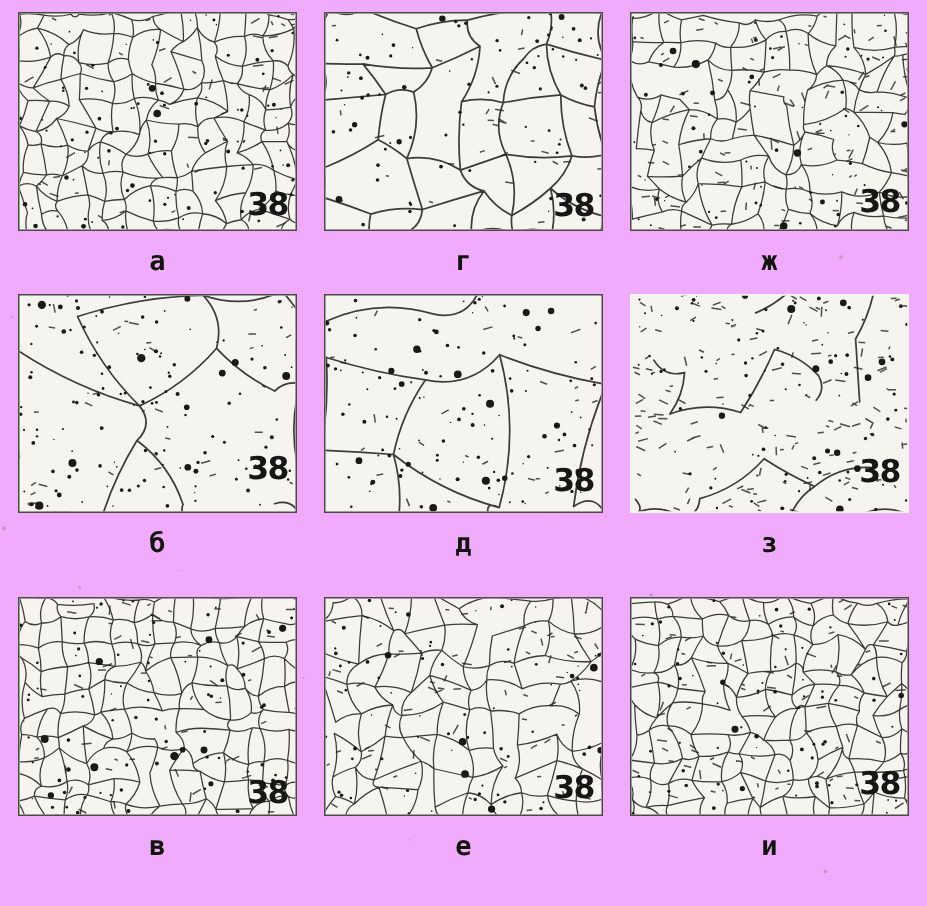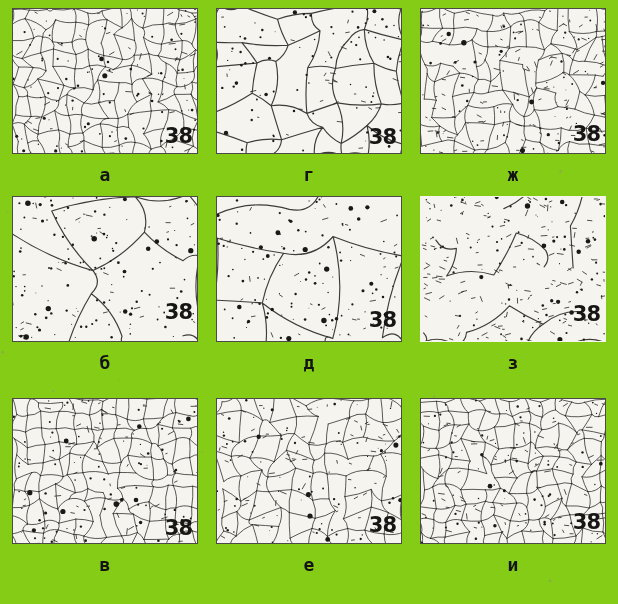--- a/index.html
+++ b/index.html
@@ -51,21 +51,21 @@
     color:#14140f;
   }
   .page-noise{
     position:absolute;left:0;top:0;width:618px;height:604px;
     pointer-events:none;
   }
 </style>
 </head>
 <body>
 
-<div class="page" id="page" style="background: #84cc16;">
+<div class="page" id="page" style="background: #f0abfc;">
   <svg class="page-noise" id="pageNoise" viewBox="0 0 618 604">
       <circle cx="501.7" cy="429.3" r="0.99" fill="#8f8c84" opacity="0.5"></circle>
       <circle cx="423.5" cy="313.4" r="1.00" fill="#8f8c84" opacity="0.5"></circle>
       <circle cx="222.7" cy="95.9" r="0.81" fill="#8f8c84" opacity="0.5"></circle>
       <circle cx="434.0" cy="396.5" r="1.12" fill="#8f8c84" opacity="0.5"></circle>
       <circle cx="295.6" cy="52.1" r="0.82" fill="#8f8c84" opacity="0.5"></circle>
       <circle cx="273.0" cy="559.8" r="0.54" fill="#8f8c84" opacity="0.5"></circle>
       <circle cx="2.7" cy="352.2" r="1.30" fill="#8f8c84" opacity="0.5"></circle>
       <circle cx="560.7" cy="171.4" r="1.21" fill="#8f8c84" opacity="0.5"></circle>
       <circle cx="7.9" cy="211.4" r="0.74" fill="#8f8c84" opacity="0.5"></circle>

